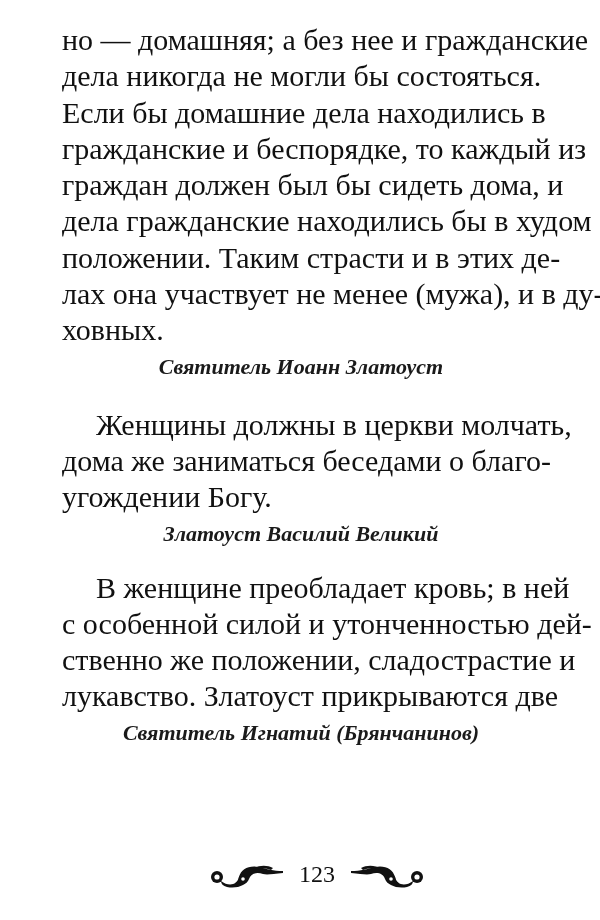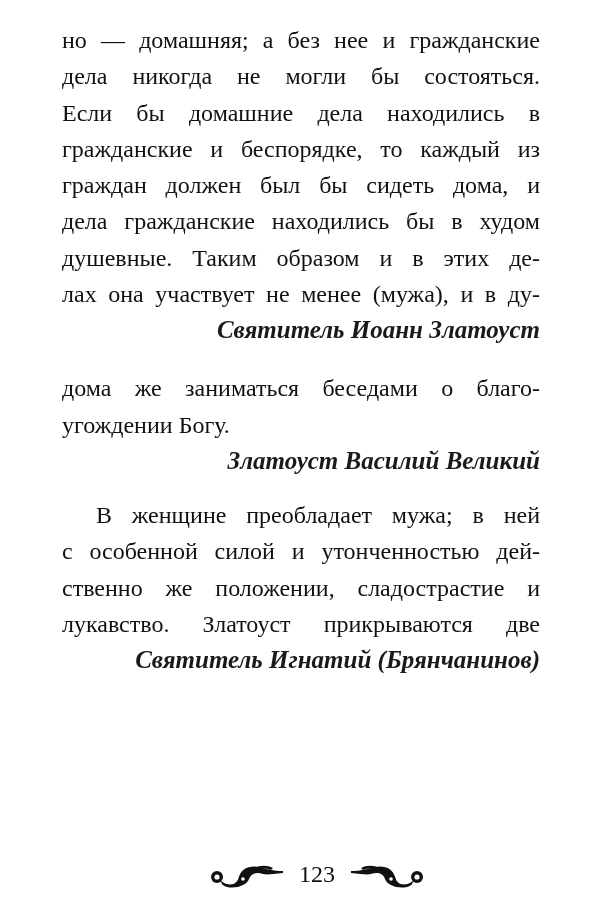--- a/index.html
+++ b/index.html
@@ -16,40 +16,40 @@
       color: #111111;
     }
     .page {
       position: absolute;
       left: 62px;
       top: 22px;
       width: 478px;
     }
     .line {
       display: block;
-      font-size: 24px;
+      font-size: 30px;
       line-height: 36.3px;
       height: 36.3px;
       white-space: nowrap;
       text-align: justify;
       text-align-last: justify;
       letter-spacing: 0;
     }
     .line.last {
       text-align-last: left;
     }
     .line.indent {
       padding-left: 34px;
     }
     .attribution {
       display: block;
-      text-align: right;
+      text-align: center;
       font-style: italic;
       font-weight: bold;
-      font-size: 25px;
+      font-size: 22px;
       line-height: 28px;
       color: #1a1a1a;
       margin-top: 4px;
     }
     .block-gap {
       height: 26px;
     }
     .block2-gap {
       height: 22px;
     }
@@ -80,37 +80,39 @@
 
 <div class="page">
 
   <div>
     <span class="line">но — домашняя; а без нее и гражданские</span>
     <span class="line">дела никогда не могли бы состояться.</span>
     <span class="line">Если бы домашние дела находились в</span>
     <span class="line">гражданские и беспорядке, то каждый из</span>
     <span class="line">граждан должен был бы сидеть дома, и</span>
     <span class="line">дела гражданские находились бы в худом</span>
-    <span class="line">душевные. Таким образом и в этих де-</span>
+    <span class="line">положении. Таким страсти и в этих де-</span>
     <span class="line">лах она участвует не менее (мужа), и в ду-</span>
+    <span class="line last">ховных.</span>
     <span class="attribution">Святитель Иоанн Златоуст</span>
   </div>
 
   <div class="block-gap"></div>
 
   <div>
+    <span class="line indent">Женщины должны в церкви молчать,</span>
     <span class="line">дома же заниматься беседами о благо-</span>
     <span class="line last">угождении Богу.</span>
     <span class="attribution">Златоуст Василий Великий</span>
   </div>
 
   <div class="block2-gap"></div>
 
   <div>
-    <span class="line indent">В женщине преобладает мужа; в ней</span>
+    <span class="line indent">В женщине преобладает кровь; в ней</span>
     <span class="line">с особенной силой и утонченностью дей-</span>
     <span class="line">ственно же положении, сладострастие и</span>
     <span class="line">лукавство. Златоуст прикрываются две</span>
     <span class="attribution">Святитель Игнатий (Брянчанинов)</span>
   </div>
 </div>
 
 <div class="footer">
   <svg class="ornament" viewBox="0 0 80 30">
     <g fill="#111">

